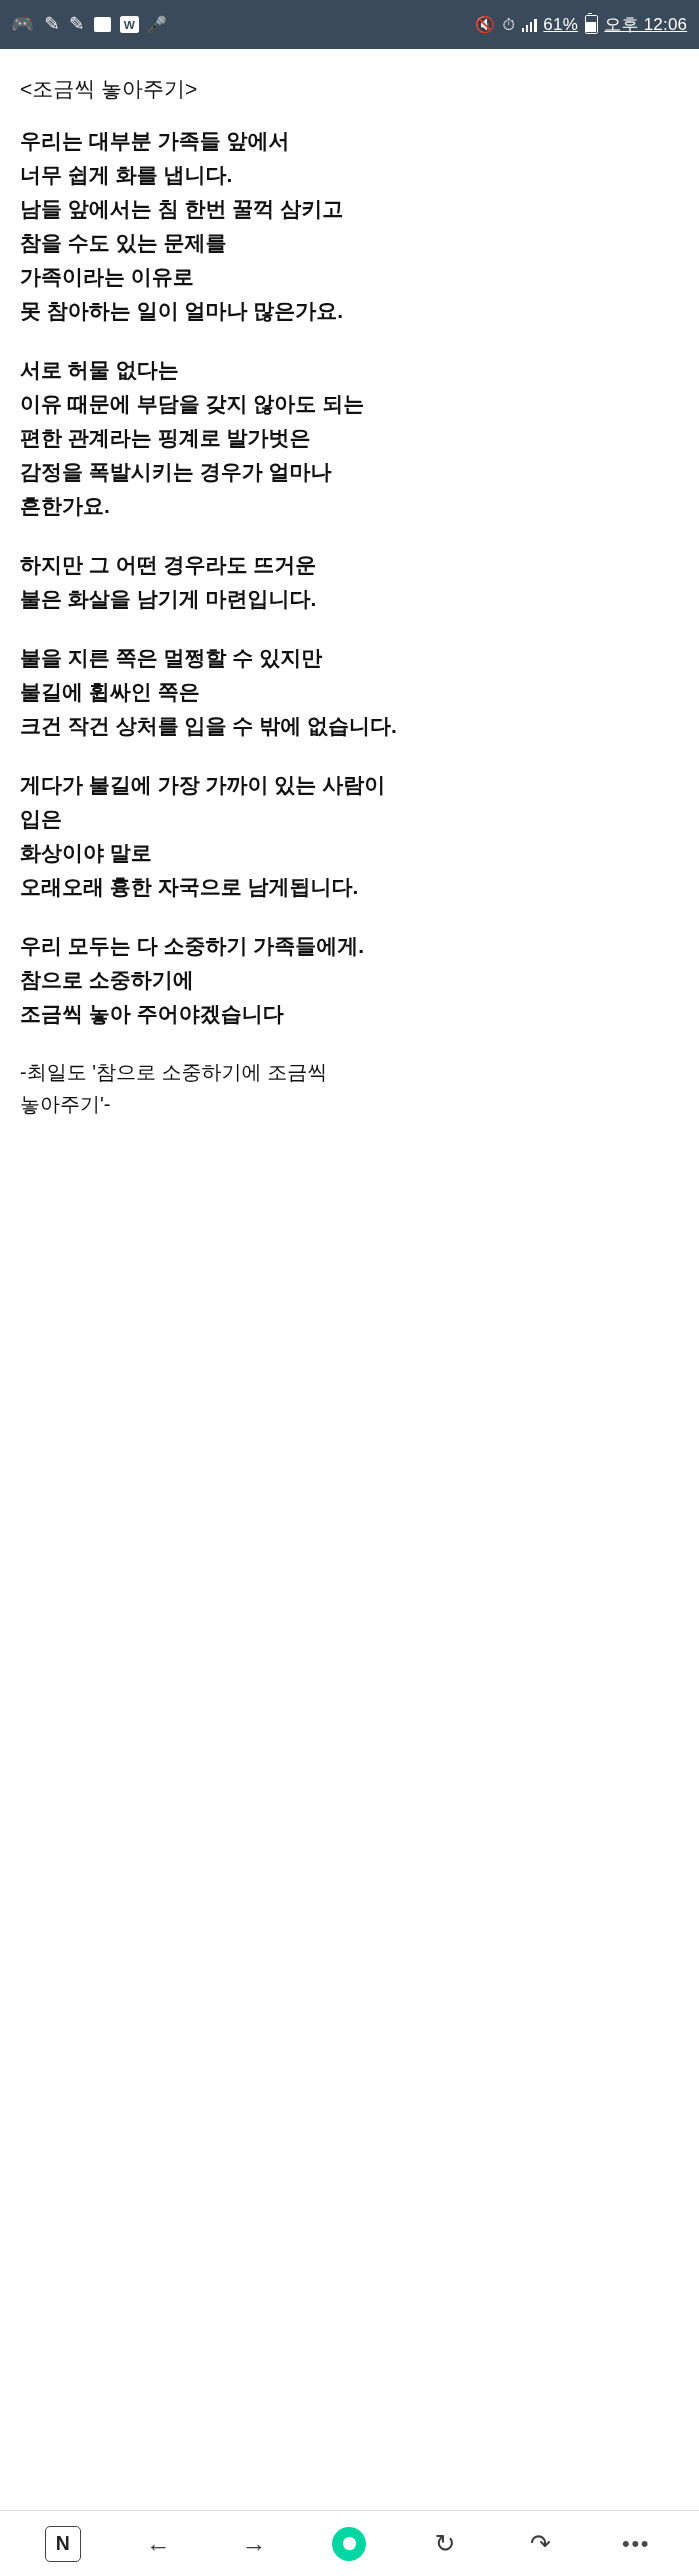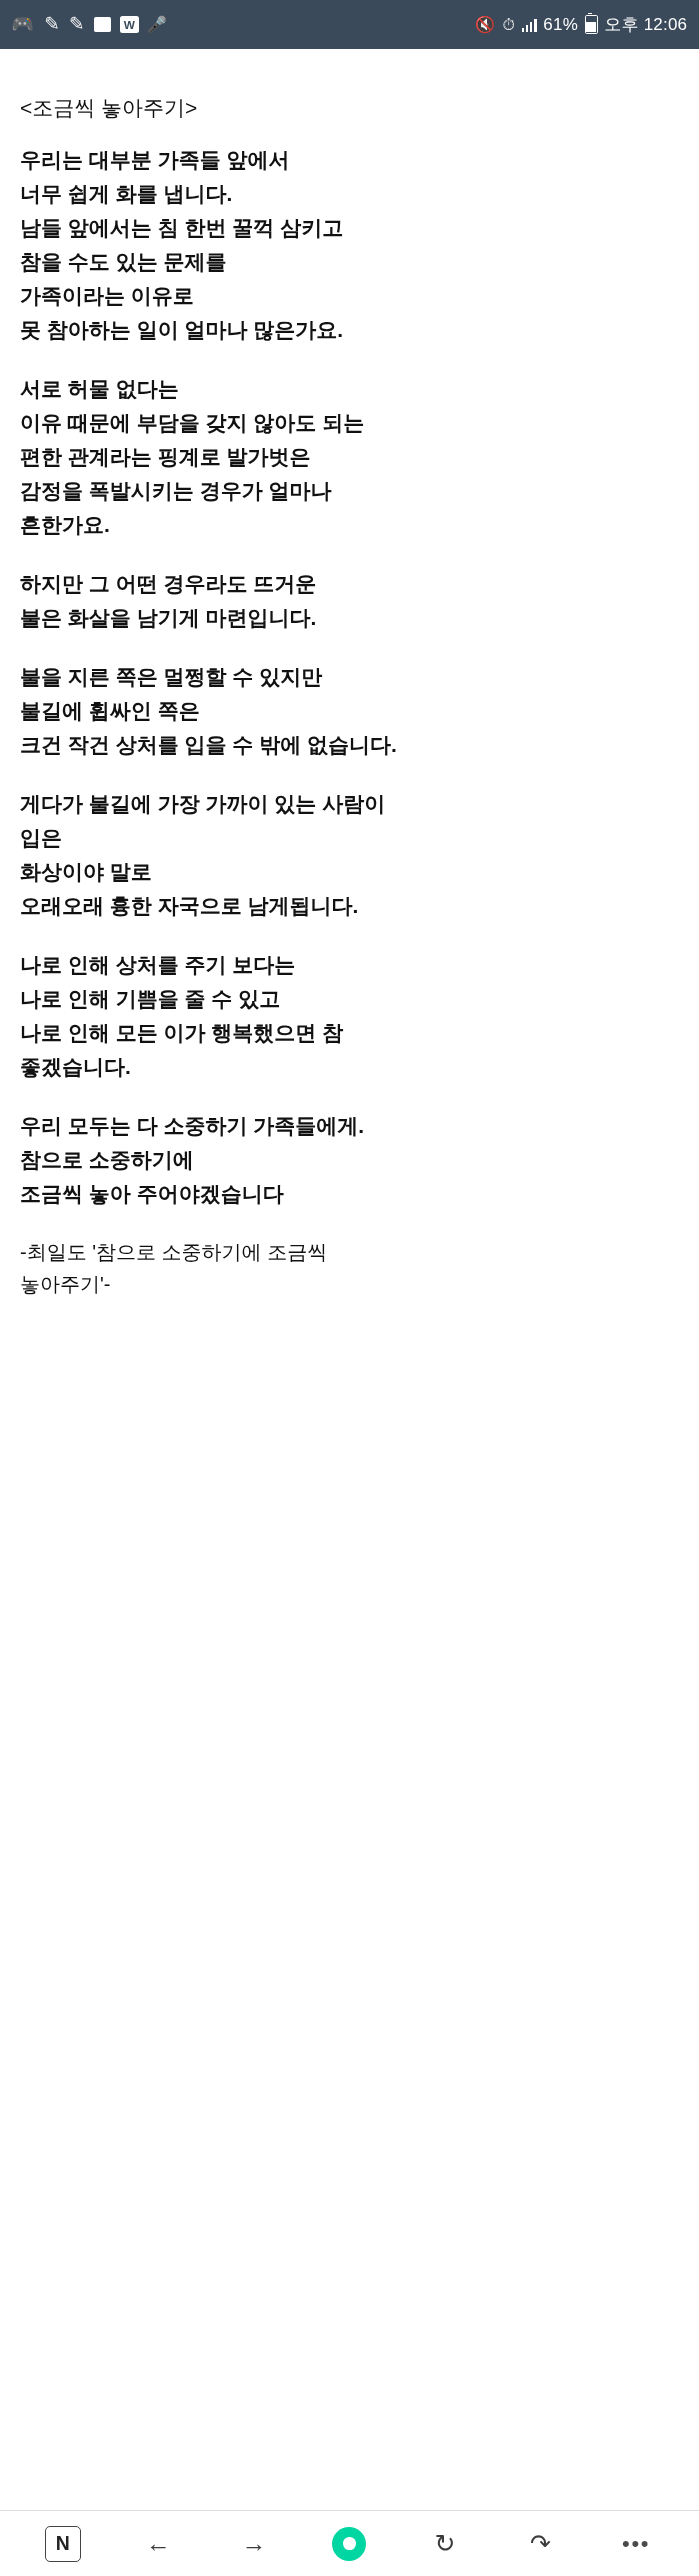--- a/index.html
+++ b/index.html
@@ -60,20 +60,21 @@
   .sb-square {
     width: 17px; height: 15px;
     background: #ffffff;
     border-radius: 1.7px;
     display: inline-block;
   }
   .sb-text {
     font-size: 17px;
     color: #ffffff;
     letter-spacing: 0.2px;
+    text-decoration: underline;
   }
   .sb-bars {
     display: inline-flex;
     align-items: flex-end;
     gap: 1.7px;
     height: 15px;
   }
   .sb-bars i {
     width: 2.5px;
     background: #ffffff;
@@ -101,21 +102,20 @@
     content: "";
     position: absolute;
     left: 0.8px; right: 0.8px; bottom: 0.8px;
     height: 60%;
     background: #ffffff;
   }
 
   
   .content {
     padding: 23.6px 20px 0 20px;
-    margin-top: 19px;
   }
   .poem-title {
     font-size: 21px;
     line-height: 1.55;
     color: #111111;
     margin: 0 0 18.5px 0;
     white-space: pre-wrap;
   }
   .stanza {
     font-size: 21px;
@@ -233,24 +233,20 @@
 흔한가요.</p>
   <p class="stanza">하지만 그 어떤 경우라도 뜨거운
 불은 화살을 남기게 마련입니다.</p>
   <p class="stanza">불을 지른 쪽은 멀쩡할 수 있지만
 불길에 휩싸인 쪽은
 크건 작건 상처를 입을 수 밖에 없습니다.</p>
   <p class="stanza">게다가 불길에 가장 가까이 있는 사람이
 입은
 화상이야 말로
 오래오래 흉한 자국으로 남게됩니다.</p>
-  <p class="stanza">나로 인해 상처를 주기 보다는
-나로 인해 기쁨을 줄 수 있고
-나로 인해 모든 이가 행복했으면 참
-좋겠습니다.</p>
   <p class="stanza">우리 모두는 다 소중하기 가족들에게.
 참으로 소중하기에
 조금씩 놓아 주어야겠습니다</p>
 
   <p class="attribution">-최일도 '참으로 소중하기에 조금씩
 놓아주기'-</p>
 </div>
 
 <div class="bottom-nav">
   <button class="nav-btn">

